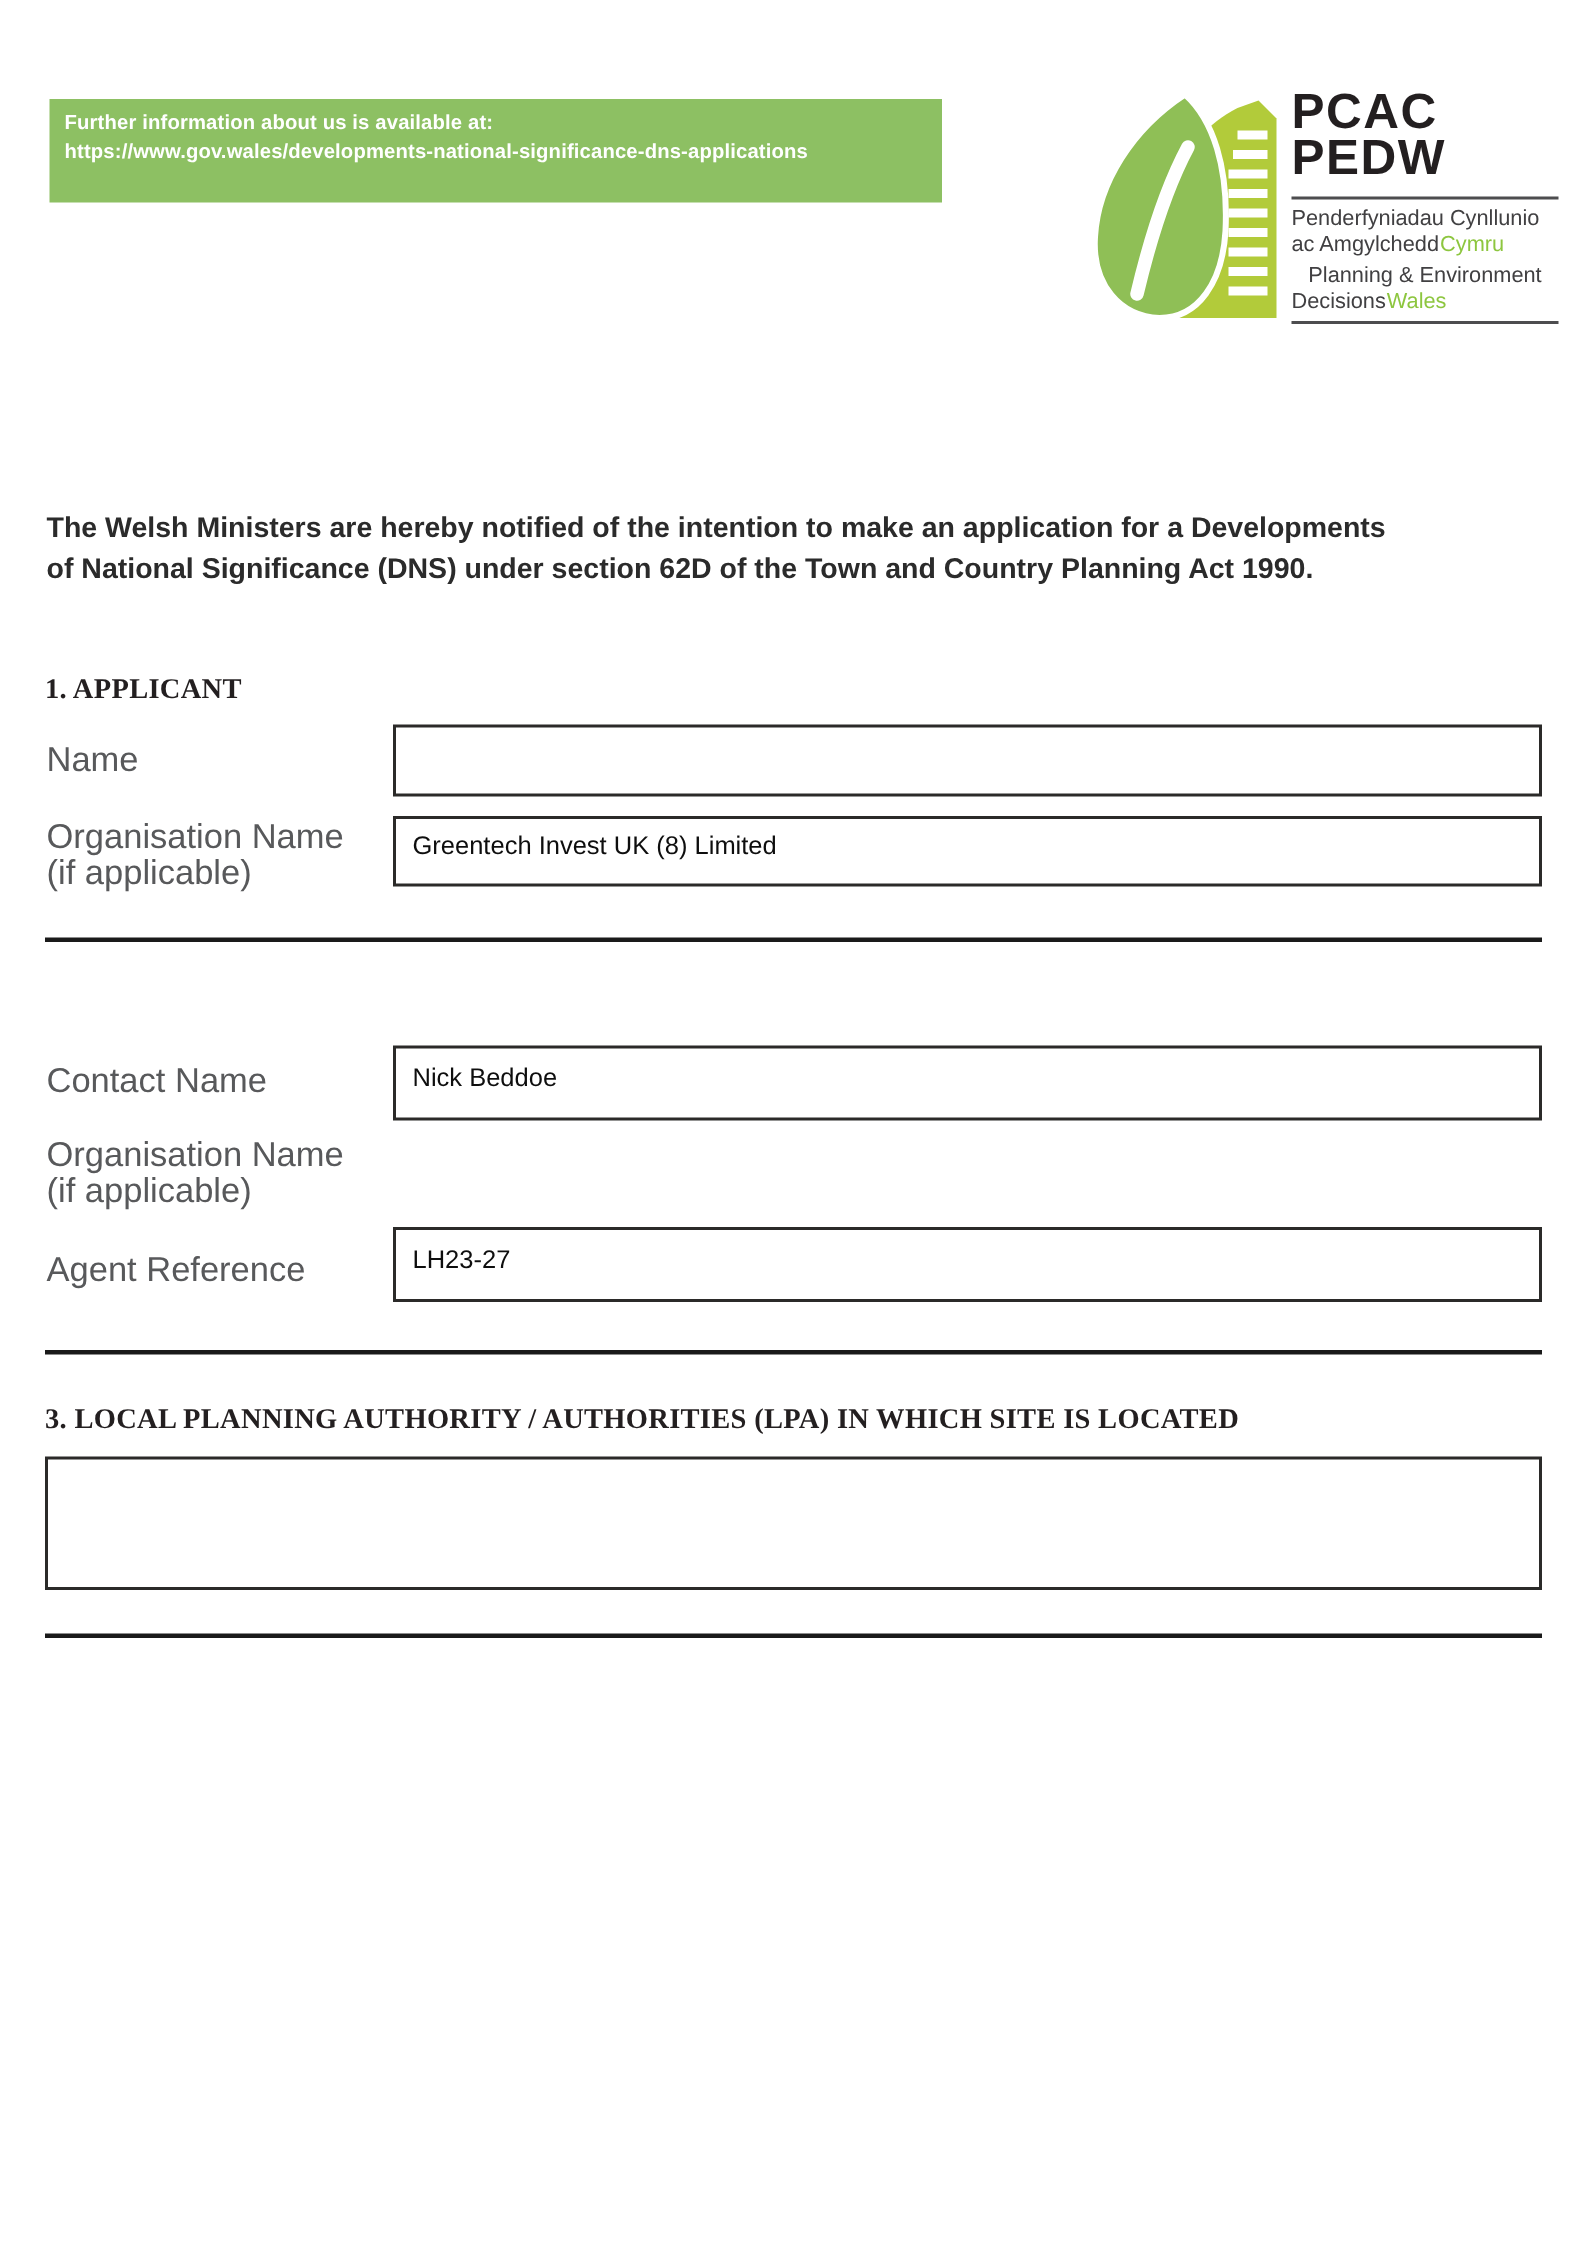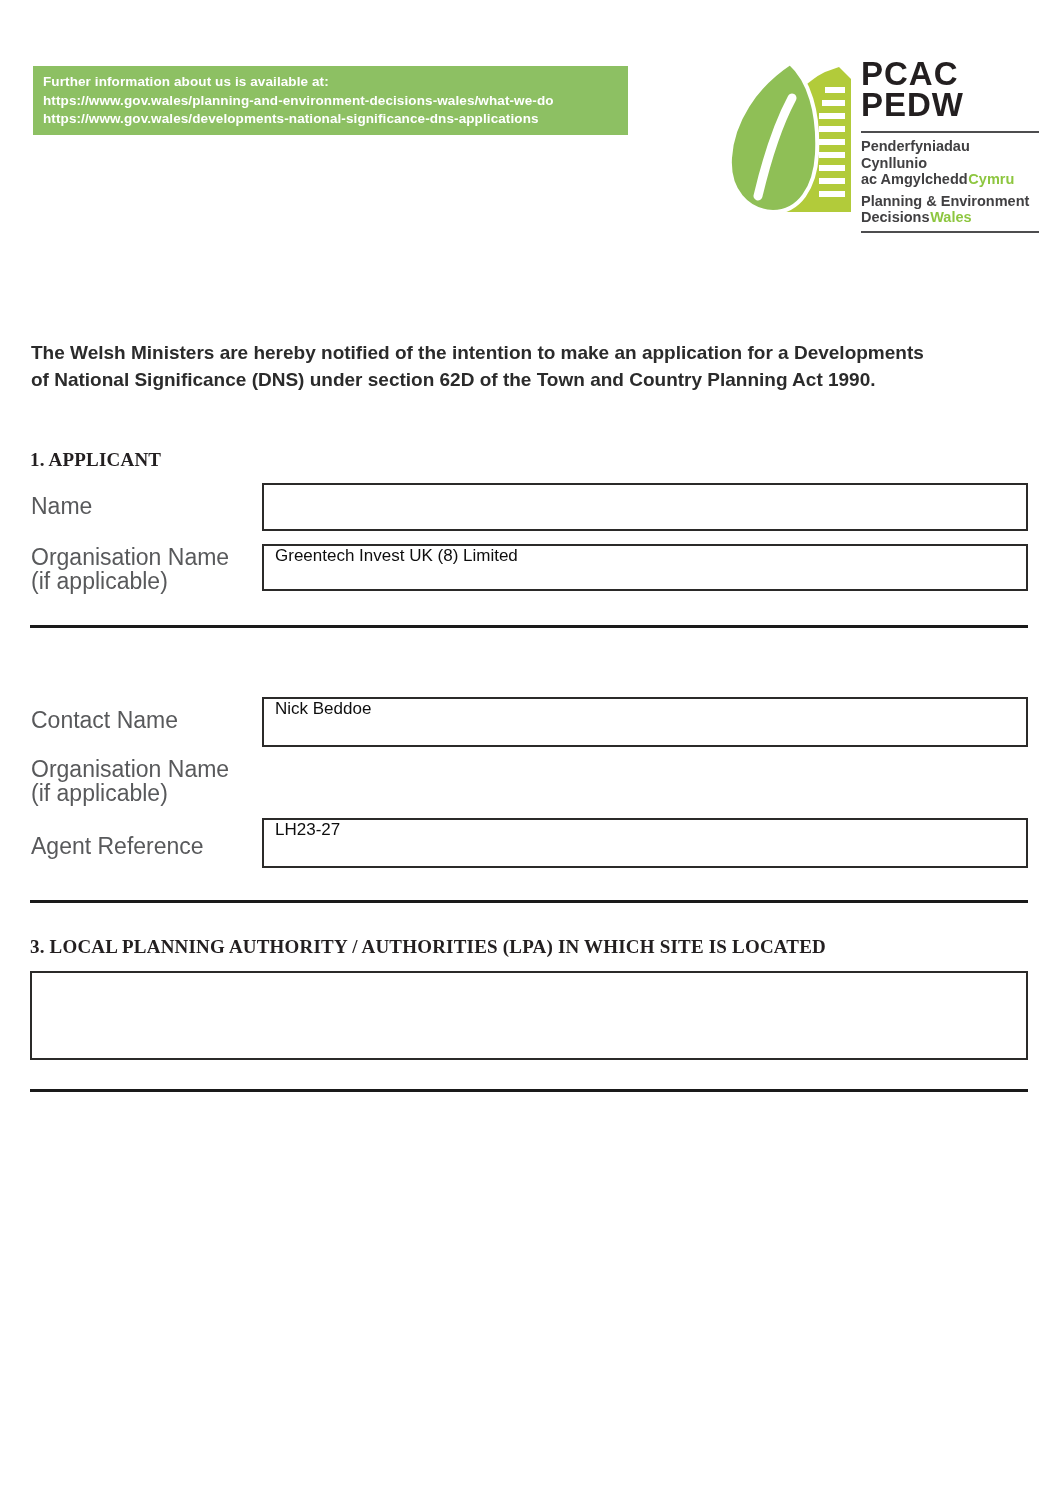--- a/index.html
+++ b/index.html
@@ -23,24 +23,24 @@
   .logo{position:absolute;left:727px;top:58px;width:314px;height:160px;}
   .logo-mark{position:absolute;left:0;top:2px;}
   .logo-text{position:absolute;left:134px;top:0;width:178px;}
   .logo-acronym{
     font-size:33px;font-weight:800;line-height:31px;
     color:var(--heading-dark,#231F20);letter-spacing:1px;
   }
   .logo-rule{height:2px;background:#4d4d4f;margin-top:11px;}
   .logo-rule-bottom{margin-top:5px;}
   .logo-sub{
-    font-size:14.5px;font-weight:bold;line-height:16.5px;color:#414042;
+    font-size:14.5px;font-weight:normal;line-height:16.5px;color:#414042;
   }
   .logo-sub-first{margin-top:5px;}
-  .logo-sub-gap{margin-top:5px;}
+  .logo-sub-gap{margin-top:5px;text-align:center;}
   .accent{color:var(--accent-green,#8DC63F);margin-left:.05em;}
   
   .doc-title{
     position:absolute;left:32px;top:190px;
     font-size:28px;font-weight:bold;color:#151515;letter-spacing:-.2px;
     white-space:nowrap;
   }
   .intro{
     position:absolute;left:31px;top:339px;width:1000px;
     font-size:19px;font-weight:bold;color:#2b2b2b;line-height:27px;
@@ -50,21 +50,21 @@
     font-size:19px;font-weight:bold;color:var(--heading-dark,#231F20);
     letter-spacing:.2px;white-space:nowrap;font-family:Liberation Serif, serif;
   }
   .field-label{
     position:absolute;left:31px;
     color:var(--label-gray,#58595B);font-size:23px;line-height:24px;
   }
   .field-box{
     position:absolute;left:262px;width:766px;box-sizing:border-box;
     border:2px solid #2b2a29;background:#fff;
-    display:flex;align-items:flex-start;
+    display:flex;align-items:center;
     padding:0 10px 7px 11px;
     font-size:17px;color:#0e0e0e;
   }
   .lpa-box{
     position:absolute;left:30px;top:971px;width:998px;height:89px;
     box-sizing:border-box;border:2px solid #2b2a29;background:#fff;
     padding:6px 10px;font-size:17px;color:#0e0e0e;
   }
   .divider{
     position:absolute;left:30px;width:998px;height:3px;
@@ -75,21 +75,20 @@
     text-align:center;font-size:16px;color:#333;
   }
 </style>
 </head>
 <body>
 
 <div class="page">
 
   <div class="info-box">
     <div>Further information about us is available at:</div>
-    <div class="link">https://www.gov.wales/planning-and-environment-decisions-wales/what-we-do</div>
     <div class="link">https://www.gov.wales/developments-national-significance-dns-applications</div>
   </div>
 
   <div class="logo">
     <svg class="logo-mark" width="132" height="156" viewBox="0 0 132 156">
 
       <path d="M 56 152 L 56 62 C 62 40 78 22 98 12 L 112 7 L 124 19 L 124 152 Z" style="fill:var(--building-green,#B2CB3A)"></path>
 
       <g fill="#ffffff">
         <rect x="98" y="27" width="20" height="6"></rect>

